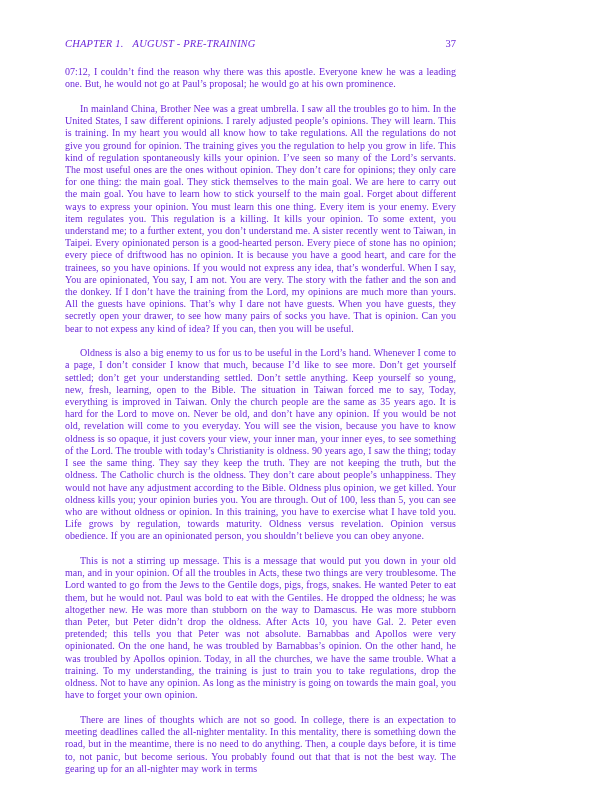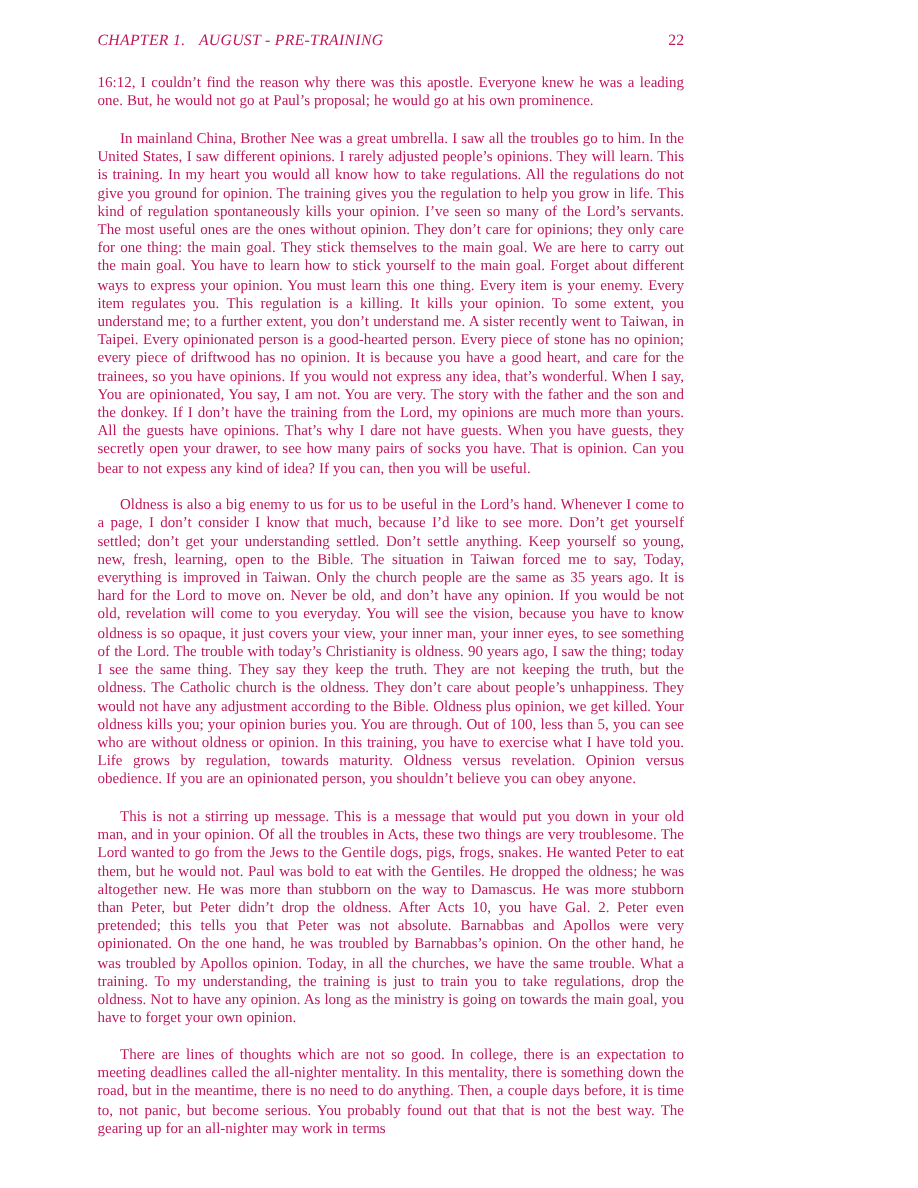--- a/index.html
+++ b/index.html
@@ -6,23 +6,23 @@
     margin: 0;
     padding: 0;
     background: #ffffff;
   }
   .page {
     position: relative;
     width: 521px;
     height: 792px;
     background: #ffffff;
     box-sizing: border-box;
-    padding: 22px 65px 0 65px;
+    padding: 38px 65px 0 65px;
     font-family: "Liberation Serif", "DejaVu Serif", serif;
-    color: #be185d;
+    color: #6d28d9;
     overflow: hidden;
   }
   .running-header {
     display: flex;
     justify-content: space-between;
     align-items: baseline;
     font-size: 10.5px;
     line-height: 12px;
     margin-bottom: 16px;
   }
@@ -57,25 +57,25 @@
 </style>
 </head>
 <body>
 
 <div class="page">
 
   <div class="running-header">
     <div class="header-left">
       <span>CHAPTER 1.</span><span class="chapter-title">AUGUST - PRE-TRAINING</span>
     </div>
-    <span class="page-number">22</span>
+    <span class="page-number">37</span>
   </div>
 
   <div class="body-text">
-    <p class="par noindent">16:12, I couldn’t find the reason why there was this apostle. Everyone knew he was a leading one. But, he would not go at Paul’s proposal; he would go at his own prominence.</p>
+    <p class="par noindent">07:12, I couldn’t find the reason why there was this apostle. Everyone knew he was a leading one. But, he would not go at Paul’s proposal; he would go at his own prominence.</p>
     <p class="par">In mainland China, Brother Nee was a great umbrella. I saw all the troubles go to him. In the United States, I saw different opinions. I rarely adjusted people’s opinions. They will learn. This is training. In my heart you would all know how to take regulations. All the regulations do not give you ground for opinion. The training gives you the regulation to help you grow in life. This kind of regulation spontaneously kills your opinion. I’ve seen so many of the Lord’s servants. The most useful ones are the ones without opinion. They don’t care for opinions; they only care for one thing: the main goal. They stick themselves to the main goal. We are here to carry out the main goal. You have to learn how to stick yourself to the main goal. Forget about different ways to express your opinion. You must learn this one thing. Every item is your enemy. Every item regulates you. This regulation is a killing. It kills your opinion. To some extent, you understand me; to a further extent, you don’t understand me. A sister recently went to Taiwan, in Taipei. Every opinionated person is a good-hearted person. Every piece of stone has no opinion; every piece of driftwood has no opinion. It is because you have a good heart, and care for the trainees, so you have opinions. If you would not express any idea, that’s wonderful. When I say, You are opinionated, You say, I am not. You are very. The story with the father and the son and the donkey. If I don’t have the training from the Lord, my opinions are much more than yours. All the guests have opinions. That’s why I dare not have guests. When you have guests, they secretly open your drawer, to see how many pairs of socks you have. That is opinion. Can you bear to not expess any kind of idea? If you can, then you will be useful.</p>
     <p class="par">Oldness is also a big enemy to us for us to be useful in the Lord’s hand. Whenever I come to a page, I don’t consider I know that much, because I’d like to see more. Don’t get yourself settled; don’t get your understanding settled. Don’t settle anything. Keep yourself so young, new, fresh, learning, open to the Bible. The situation in Taiwan forced me to say, Today, everything is improved in Taiwan. Only the church people are the same as 35 years ago. It is hard for the Lord to move on. Never be old, and don’t have any opinion. If you would be not old, revelation will come to you everyday. You will see the vision, because you have to know oldness is so opaque, it just covers your view, your inner man, your inner eyes, to see something of the Lord. The trouble with today’s Christianity is oldness. 90 years ago, I saw the thing; today I see the same thing. They say they keep the truth. They are not keeping the truth, but the oldness. The Catholic church is the oldness. They don’t care about people’s unhappiness. They would not have any adjustment according to the Bible. Oldness plus opinion, we get killed. Your oldness kills you; your opinion buries you. You are through. Out of 100, less than 5, you can see who are without oldness or opinion. In this training, you have to exercise what I have told you. Life grows by regulation, towards maturity. Oldness versus revelation. Opinion versus obedience. If you are an opinionated person, you shouldn’t believe you can obey anyone.</p>
     <p class="par">This is not a stirring up message. This is a message that would put you down in your old man, and in your opinion. Of all the troubles in Acts, these two things are very troublesome. The Lord wanted to go from the Jews to the Gentile dogs, pigs, frogs, snakes. He wanted Peter to eat them, but he would not. Paul was bold to eat with the Gentiles. He dropped the oldness; he was altogether new. He was more than stubborn on the way to Damascus. He was more stubborn than Peter, but Peter didn’t drop the oldness. After Acts 10, you have Gal. 2. Peter even pretended; this tells you that Peter was not absolute. Barnabbas and Apollos were very opinionated. On the one hand, he was troubled by Barnabbas’s opinion. On the other hand, he was troubled by Apollos opinion. Today, in all the churches, we have the same trouble. What a training. To my understanding, the training is just to train you to take regulations, drop the oldness. Not to have any opinion. As long as the ministry is going on towards the main goal, you have to forget your own opinion.</p>
 
 
     <p class="par">There are lines of thoughts which are not so good. In college, there is an expectation to meeting deadlines called the all-nighter mentality. In this mentality, there is something down the road, but in the meantime, there is no need to do anything. Then, a couple days before, it is time to, not panic, but become serious. You probably found out that that is not the best way. The gearing up for an all-nighter may work in terms</p>
   </div>
 
 </div>
 

